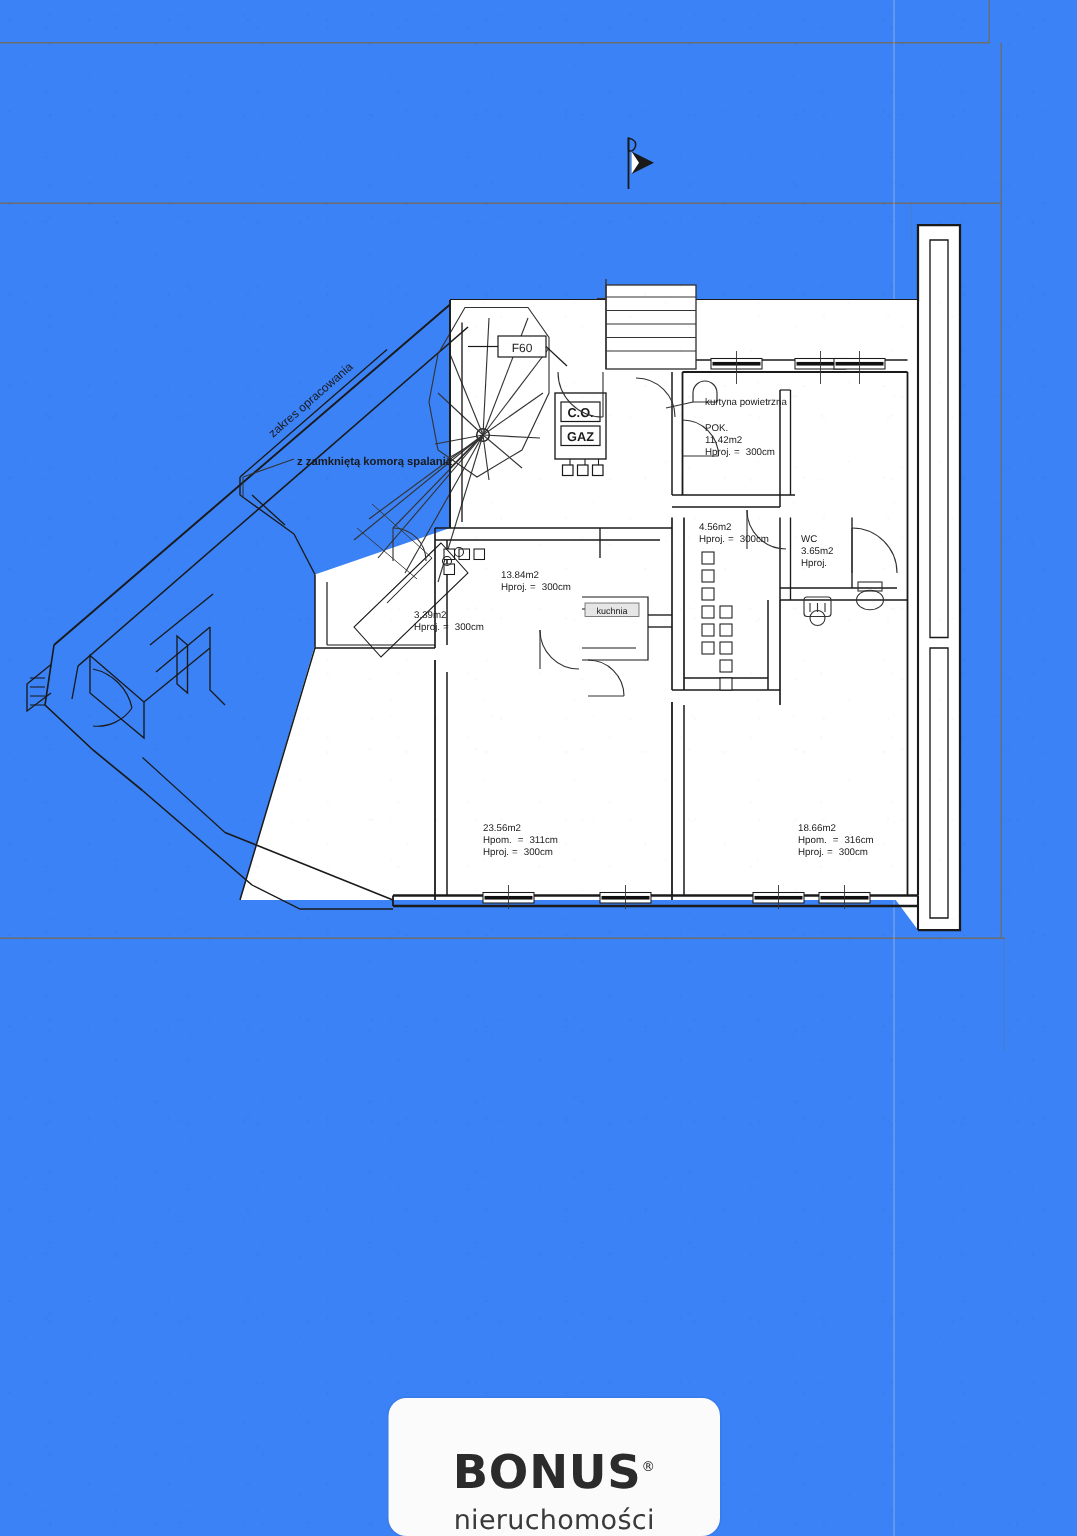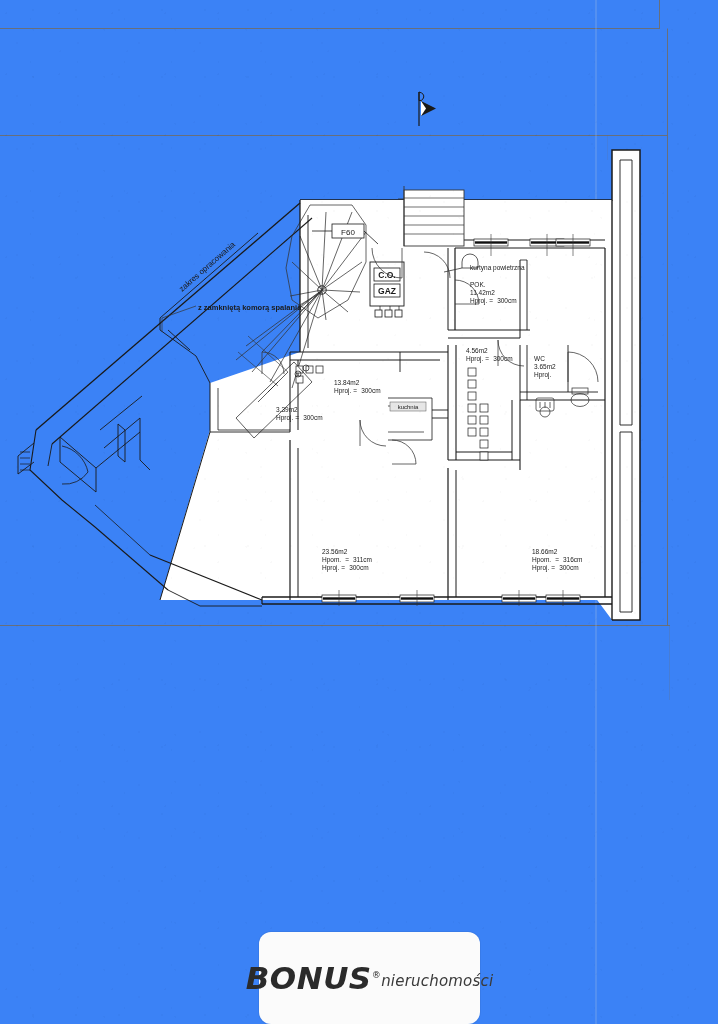--- a/index.html
+++ b/index.html
@@ -28,37 +28,37 @@
     opacity:.7;
   }
   svg#plan{position:absolute;left:0;top:0;width:718px;height:1024px;}
 
   
   #logo{
     position:absolute;left:259px;top:932px;width:221px;height:92px;
     background:#fbfbfb;
     border-radius:12px;
     box-shadow:0 0 0 1px rgba(0,0,0,.05);
-    display:flex;flex-direction:row;align-items:center;justify-content:center;font-style:italic;
+    display:flex;flex-direction:column;align-items:center;justify-content:flex-end;
   }
   #logo .wordmark{
     font-family:"DejaVu Sans", sans-serif;
     font-weight:bold;
     font-size:31px;
     letter-spacing:.5px;
     color:#2b2b2b;
     line-height:1;
     position:relative;
   }
   #logo .wordmark .reg{
     font-size:9px;vertical-align:super;font-weight:normal;
   }
   #logo .sub{
     font-family:"DejaVu Sans", sans-serif;
-    font-size:15px;
+    font-size:18px;
     color:#3a3a3a;
     margin-top:5px;
     letter-spacing:.2px;
   }
   .cad{font-family:"Liberation Sans", sans-serif;fill:#1a1a1a;}
 </style>
 </head>
 <body>
 
 <div id="sheet">

